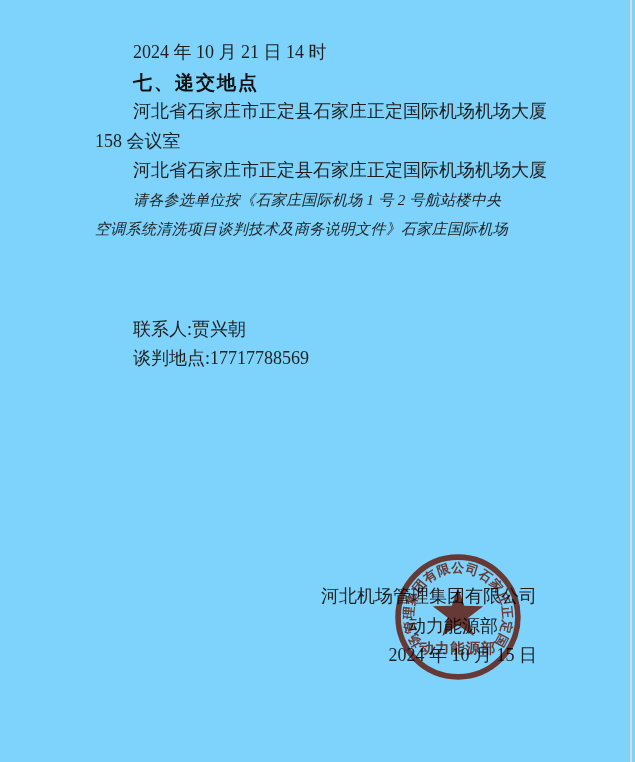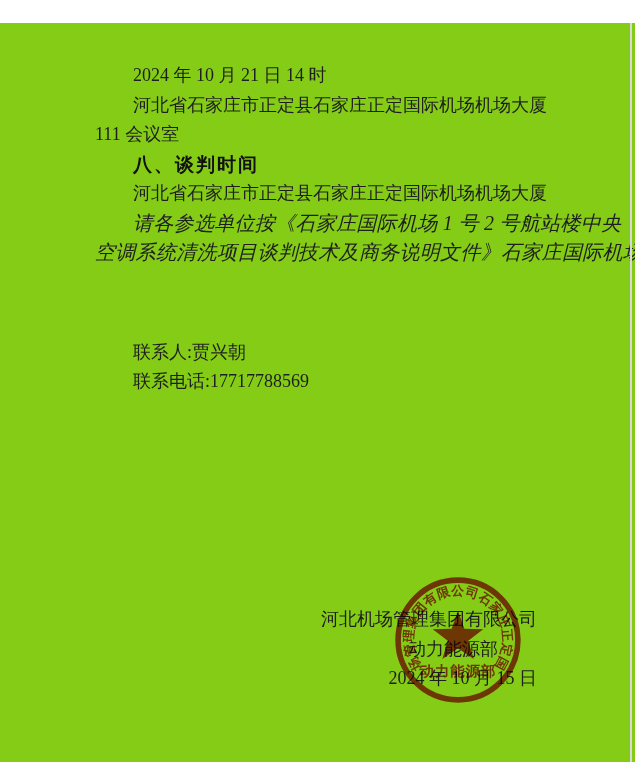--- a/index.html
+++ b/index.html
@@ -4,38 +4,38 @@
 <style>
   html,body{margin:0;padding:0;}
   body{
     width:635px;height:762px;
     background:#ffffff;
     overflow:hidden;
     position:relative;
     font-family:"Liberation Serif","DejaVu Serif",serif;
     color:#1f1f1f;
   }
-  .page{position:absolute;inset:0;background:#84cc16;margin-top:23px;}
+  .page{position:absolute;inset:0;background:#7dd3fc;}
   .page-edge{
     position:absolute;top:0;left:630px;width:2px;height:762px;
     background:#d9d9d9;
   }
   .doc-body{
     position:absolute;left:95px;top:38px;width:468px;
     font-size:18px;line-height:29.5px;
   }
   .line{white-space:nowrap;}
   .indent{text-indent:38px;}
   .heading{
     font-family:"Liberation Sans","DejaVu Sans",sans-serif;
     font-weight:700;font-size:19px;letter-spacing:2px;color:#111;
   }
   .kai{
     font-style:italic;
-    font-size:20px;
+    font-size:15px;
     letter-spacing:0.3px;
   }
   .contact-block{margin-top:70px;font-family:Liberation Serif, serif;}
   .signoff{
     position:absolute;top:582px;right:98px;
     font-size:18px;line-height:29.5px;text-align:right;
     white-space:nowrap;
   }
   .signoff .dept{margin-right:39px;}
   .seal{
@@ -44,30 +44,30 @@
   }
   .seal text{font-family:"Liberation Sans","DejaVu Sans",sans-serif;}
 </style>
 </head>
 <body>
 
 <div class="page">
 
   <div class="doc-body">
     <div class="line indent">2024 年 10 月 21 日 14 时</div>
+    <div class="line indent heading">七、递交地点</div>
     <div class="line indent">河北省石家庄市正定县石家庄正定国际机场机场大厦</div>
-    <div class="line">111 会议室</div>
-    <div class="line indent heading">八、谈判时间</div>
+    <div class="line">158 会议室</div>
     <div class="line indent">河北省石家庄市正定县石家庄正定国际机场机场大厦</div>
     <div class="line indent kai">请各参选单位按《石家庄国际机场 1 号 2 号航站楼中央</div>
     <div class="line kai">空调系统清洗项目谈判技术及商务说明文件》石家庄国际机场</div>
 
     <div class="contact-block">
       <div class="line indent">联系人:贾兴朝</div>
-      <div class="line indent">联系电话:17717788569</div>
+      <div class="line indent">谈判地点:17717788569</div>
     </div>
   </div>
 
   <div class="signoff">
     <div>河北机场管理集团有限公司</div>
     <div class="dept">动力能源部</div>
     <div>2024 年 10 月 15 日</div>
   </div>
 
   <svg class="seal" viewBox="0 0 125 125">

